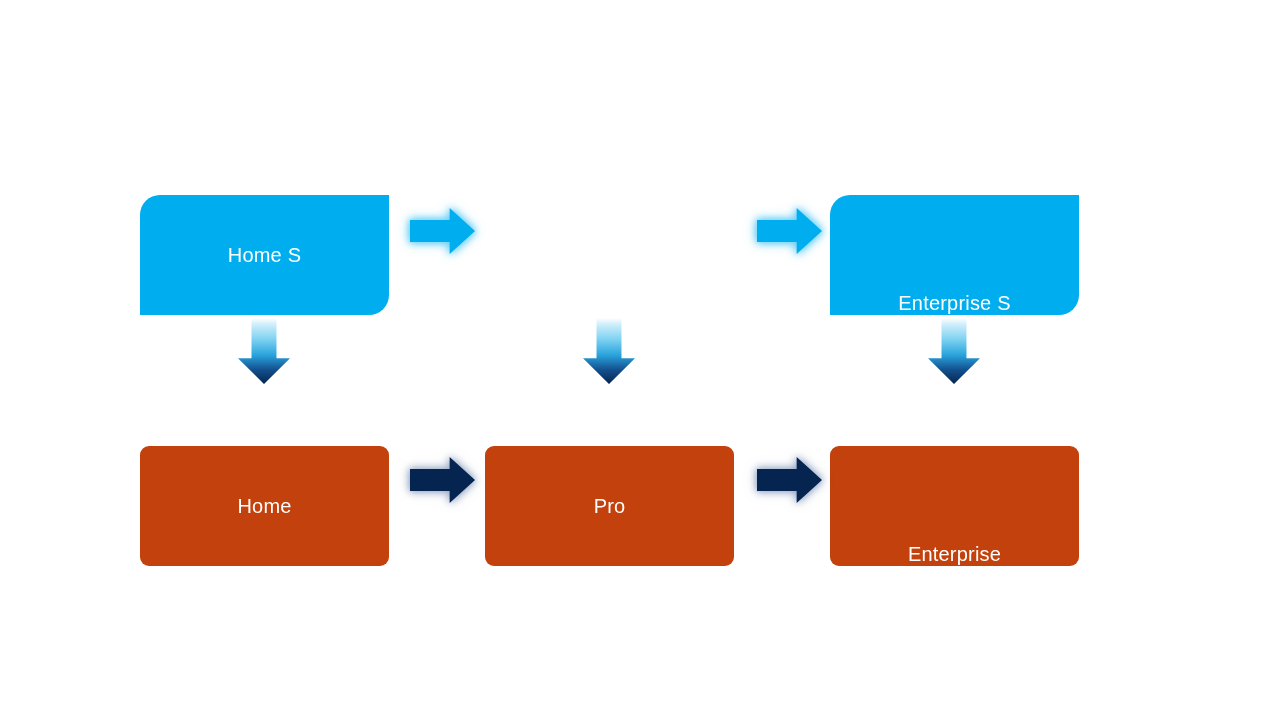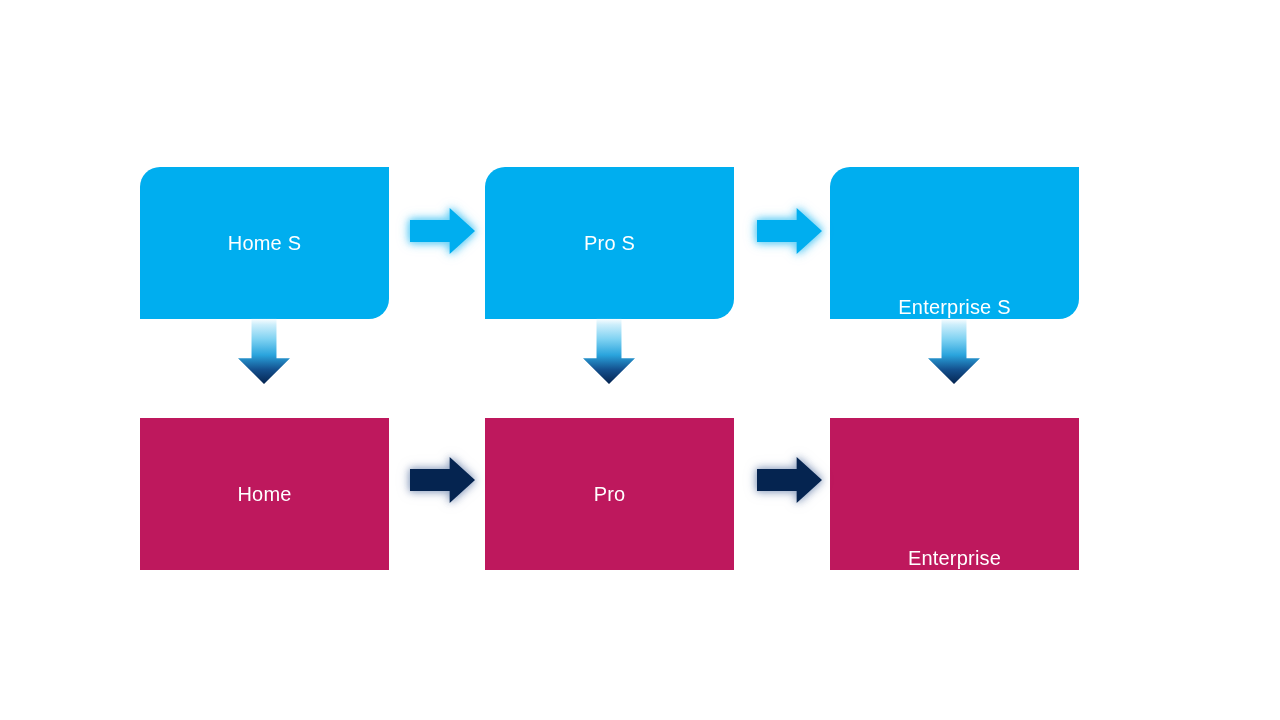--- a/index.html
+++ b/index.html
@@ -12,35 +12,36 @@
     position: relative;
     width: 1280px;
     height: 720px;
     background: #ffffff;
     overflow: hidden;
   }
   
   .box {
     position: absolute;
     width: 249px;
-    height: 152px;
+    height: 120px;
     display: flex;
     align-items: center;
     justify-content: center;
     color: #ffffff;
     font-size: 20px;
     letter-spacing: 0.2px;
+    margin-top: 28px;
   }
   .box-top {
     background: #00AEEF;
     border-radius: 20px 0 20px 0; 
   }
   .box-bottom {
-    background: #be185d;
-    border-radius: 0;
+    background: #c2410c;
+    border-radius: 9px;
   }
   .col-1 { left: 140px; }
   .col-2 { left: 485px; }
   .col-3 { left: 830px; align-items: flex-end; }
   .row-top    { top: 167px; }
   .row-bottom { top: 418px; }
 
   
   .h-arrow-wrap {
     position: absolute;
@@ -87,23 +88,20 @@
   .v-col-3 { left: 928px; }
 </style>
 </head>
 <body>
 
 <div class="stage">
 
   <div class="box box-top col-1 row-top">
     <span>Home S</span>
   </div>
-  <div class="box box-top col-2 row-top">
-    <span>Pro S</span>
-  </div>
   <div class="box box-top col-3 row-top">
     <span>Enterprise S</span>
   </div>
 
   <div class="h-arrow-wrap h-row-top h-gap-1 glow-light">
     <div class="h-arrow light"></div>
   </div>
   <div class="h-arrow-wrap h-row-top h-gap-2 glow-light">
     <div class="h-arrow light"></div>
   </div>

